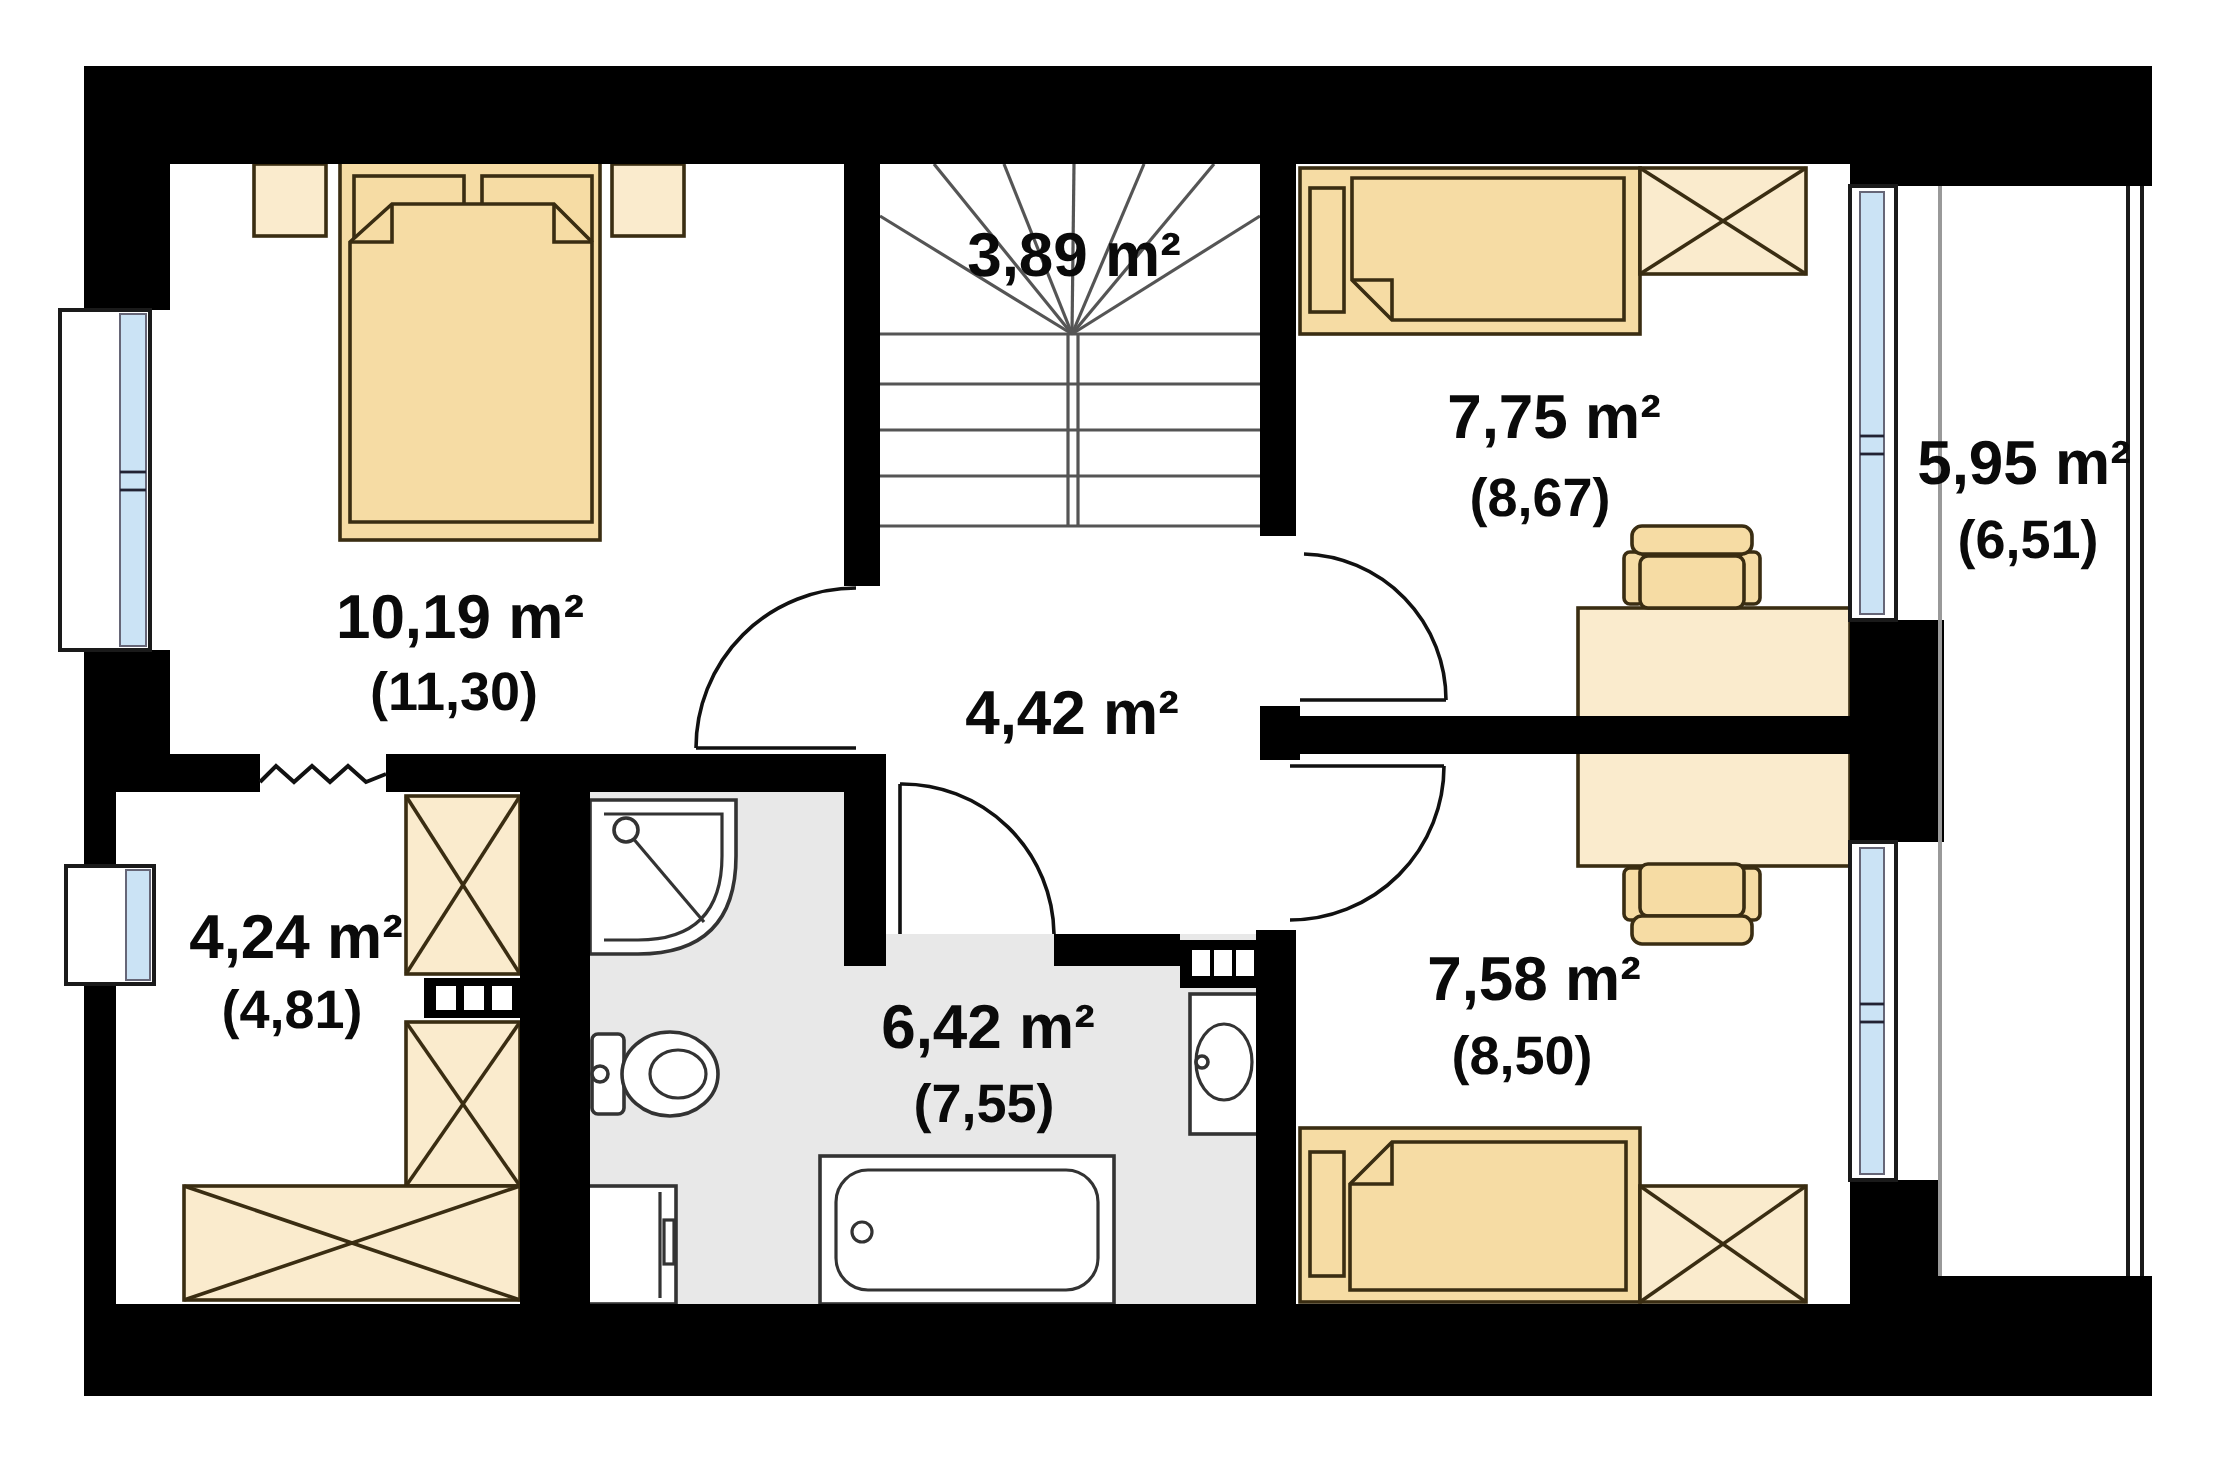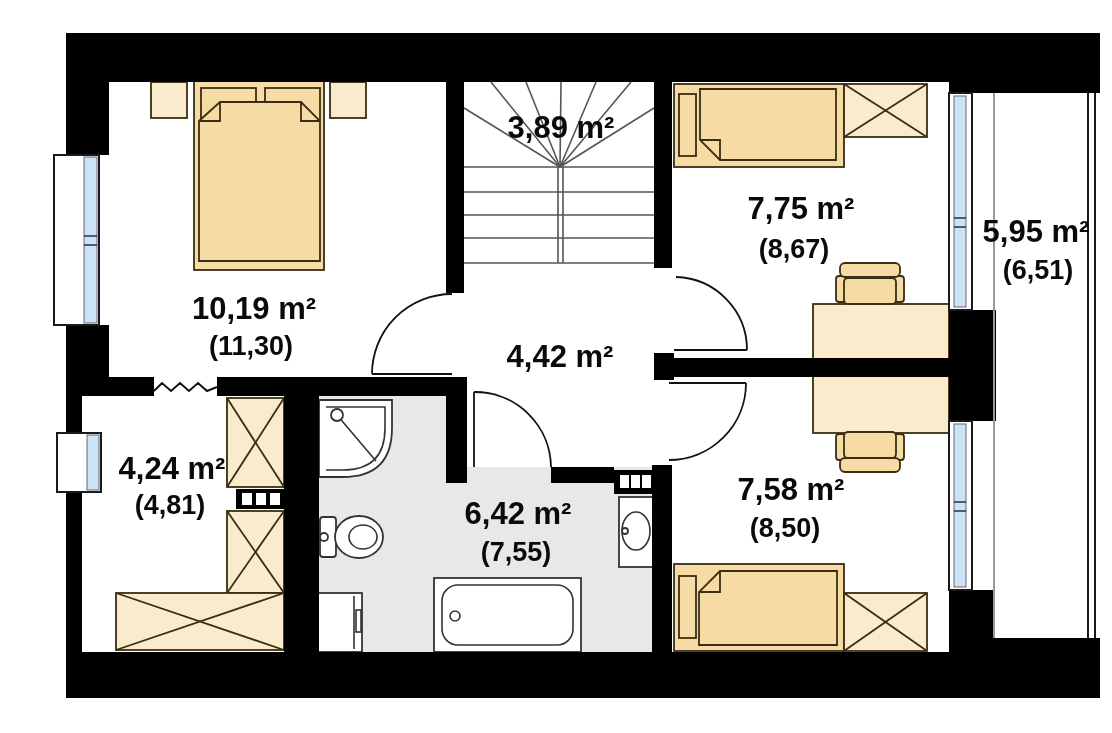--- a/index.html
+++ b/index.html
@@ -4,21 +4,21 @@
 <style>
   :root{
     --wall:#000000;
     --tan:#F6DCA4;
     --cream:#FAEBCD;
     --floor:#E8E8E8;
     --glass:#CBE3F5;
     --outline:#3A2D12;
   }
   html,body{margin:0;padding:0;background:#fff;}
-  .stage{position:relative;width:1076px;height:733px;background:#fff;overflow:hidden;margin-left:24px;}
+  .stage{position:relative;width:1076px;height:733px;background:#fff;overflow:hidden;}
   svg{display:block;}
   .wall{fill:var(--wall);}
   .floor{fill:var(--floor);}
   .tan{fill:var(--tan);stroke:var(--outline);stroke-width:1.8;}
   .cream{fill:var(--cream);stroke:var(--outline);stroke-width:1.8;}
   .xline{stroke:var(--outline);stroke-width:1.8;}
   .fold{fill:none;stroke:var(--outline);stroke-width:1.8;}
   .fix{fill:#fff;stroke:#333;stroke-width:1.8;}
   .fixthin{fill:none;stroke:#333;stroke-width:1.6;}
   .stairline{stroke:#555;stroke-width:1.6;}

